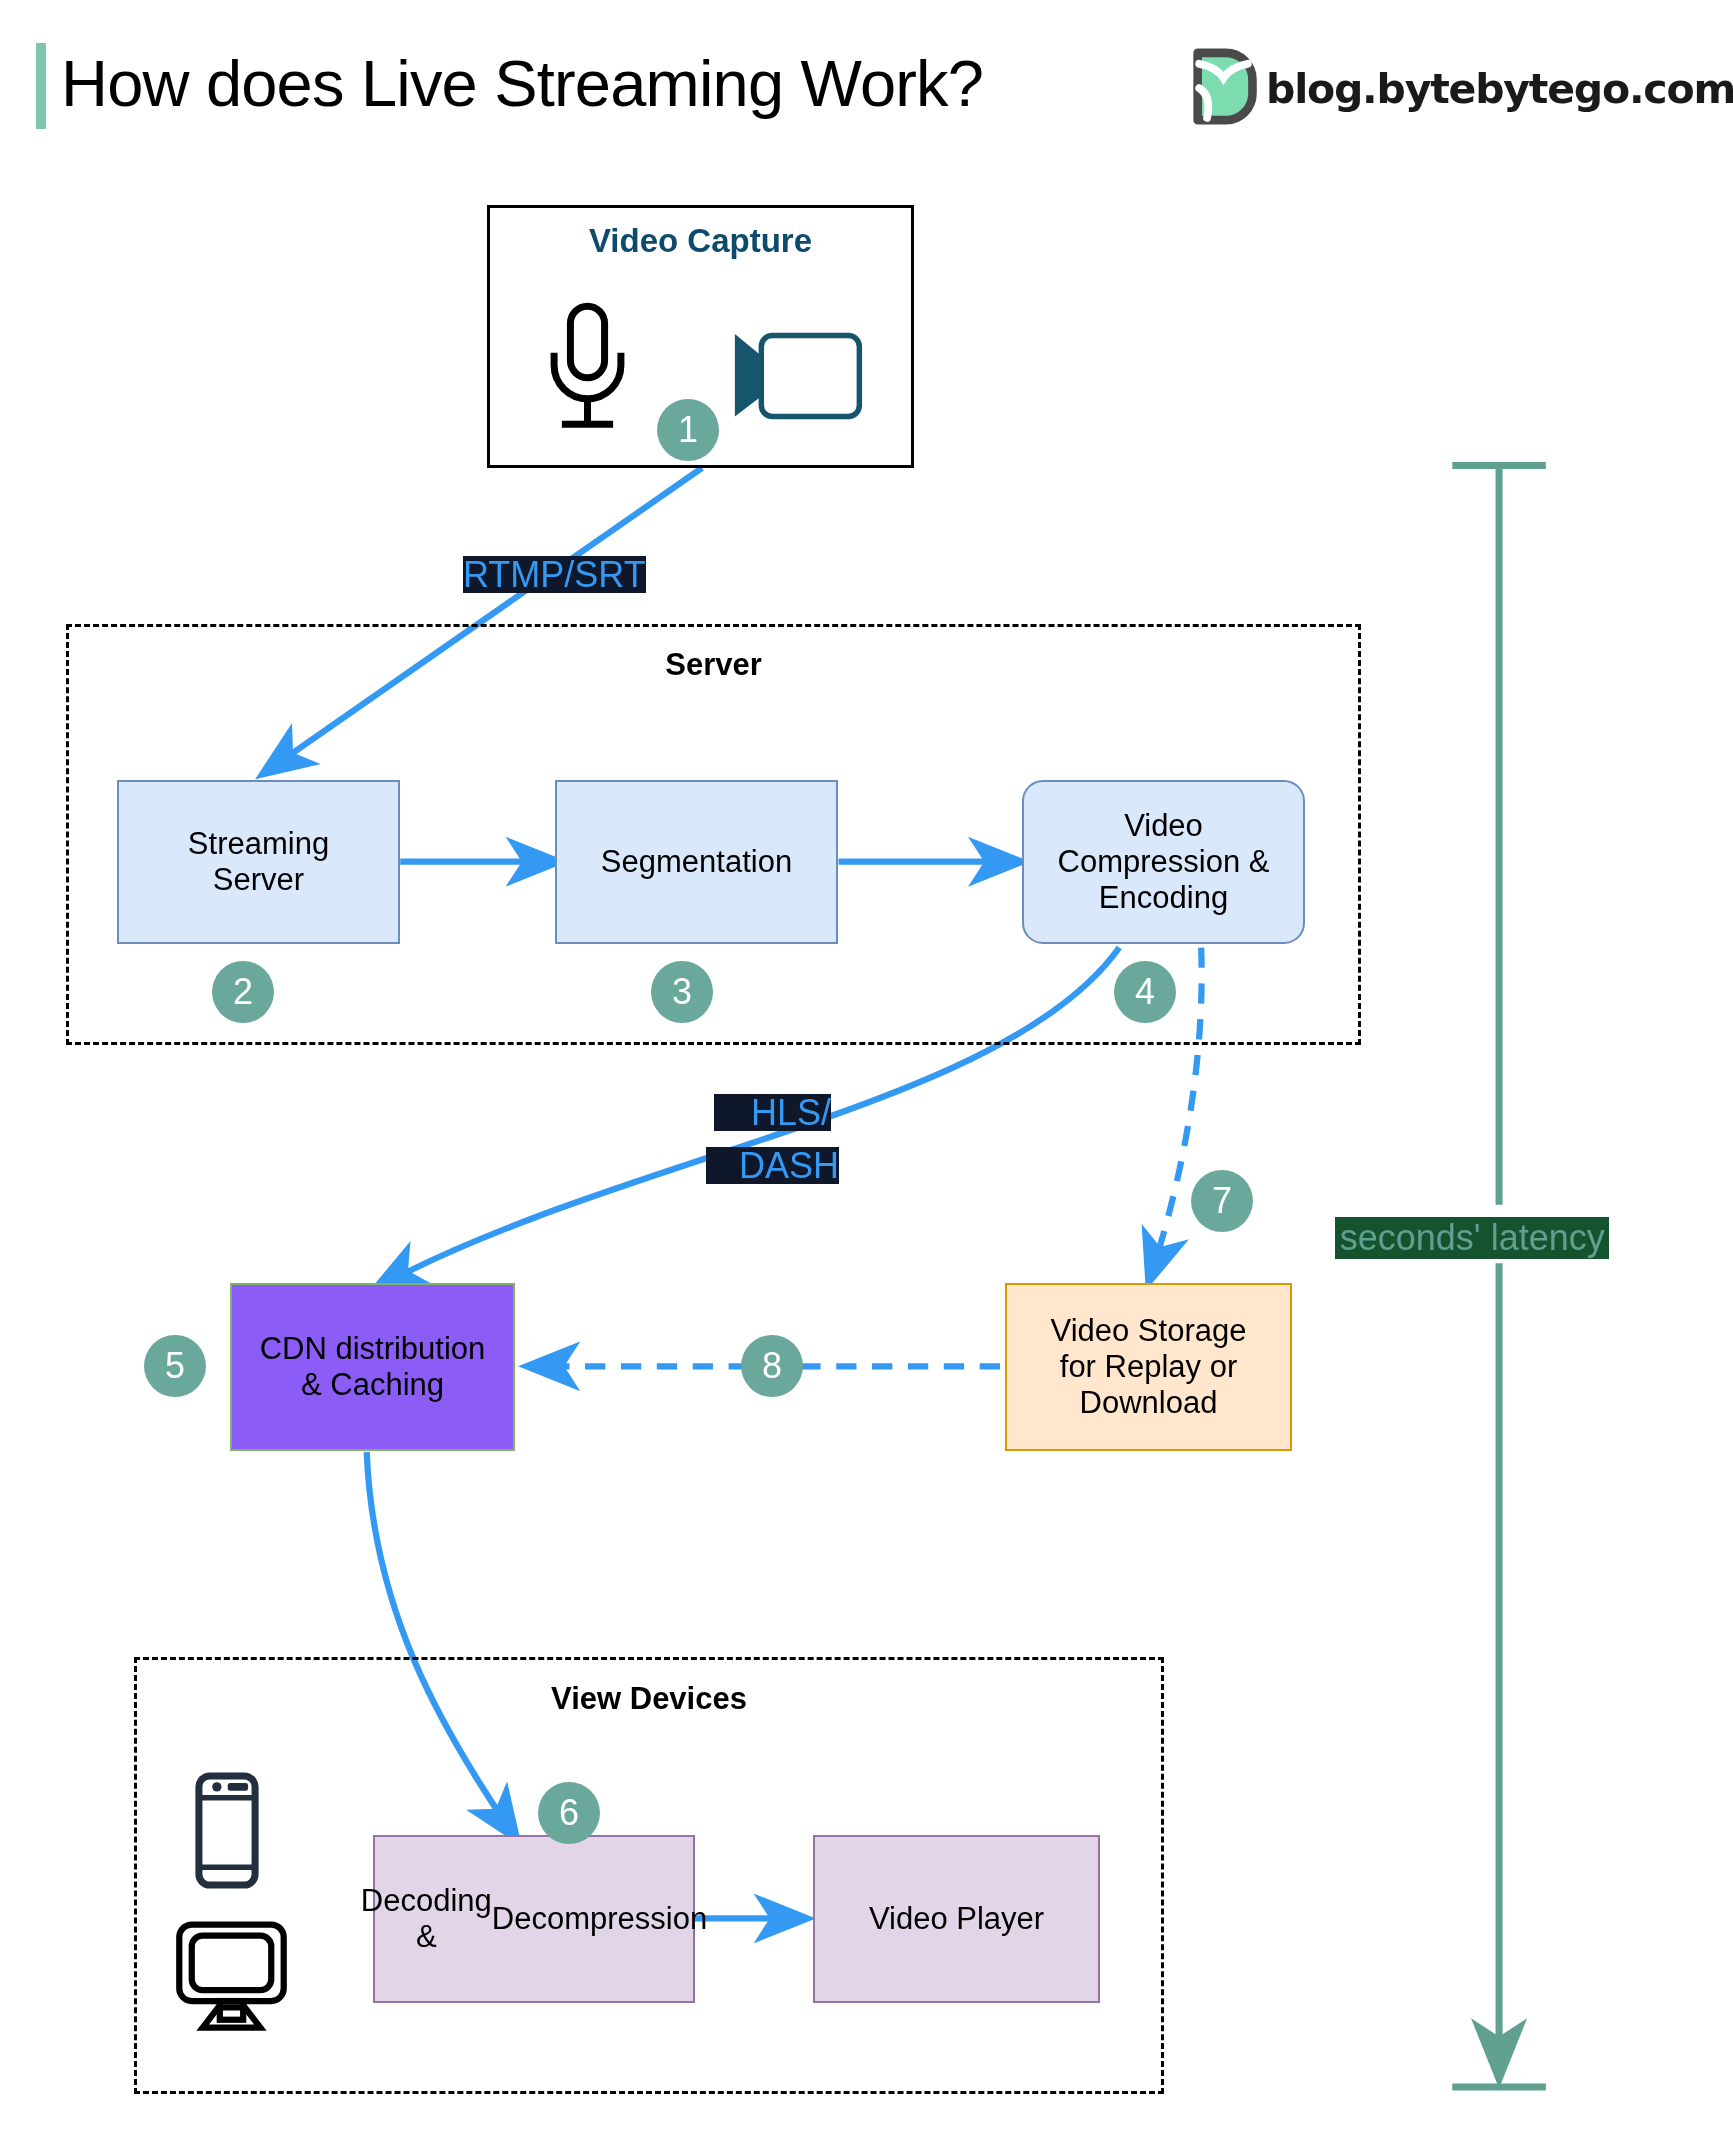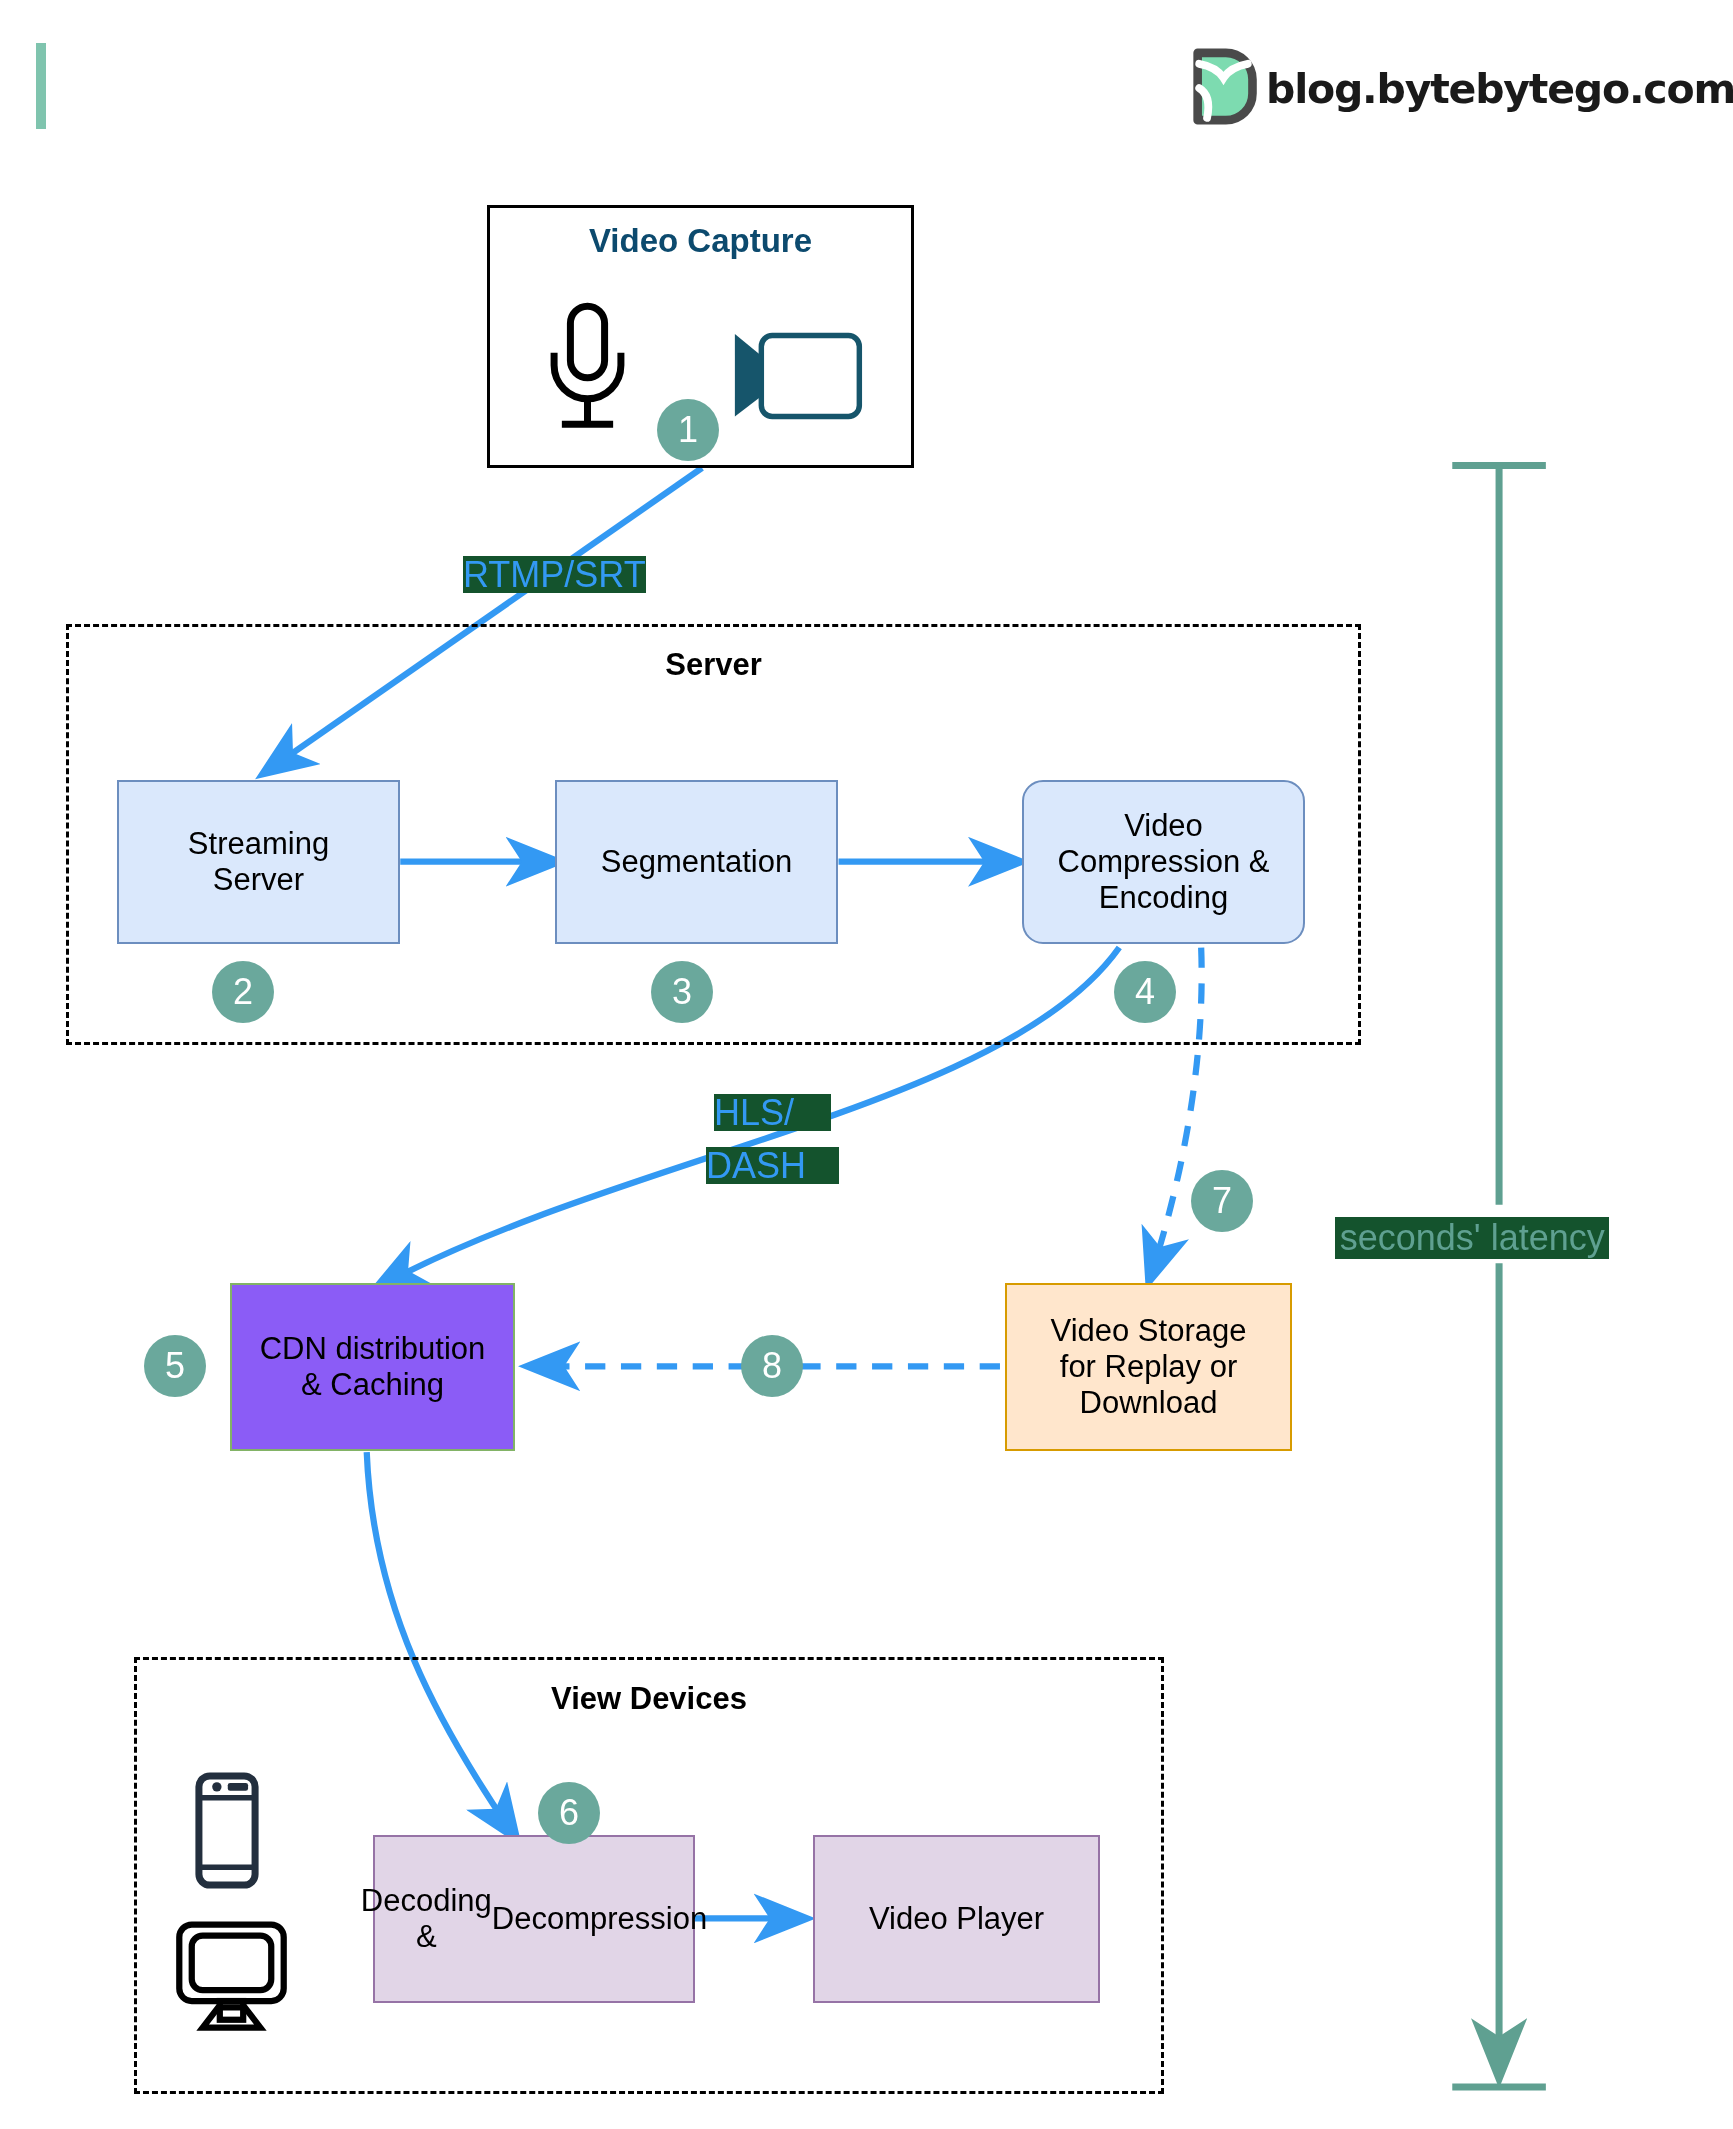--- a/index.html
+++ b/index.html
@@ -39,34 +39,35 @@
   .node.orange{background:#ffe6cc;border:2.3px solid #d79b00;}
   .node.purple{background:#e1d5e7;border:2.3px solid #9673a6;}
 
   
   .badge{position:absolute;width:62px;height:62px;border-radius:50%;background:#6aa89c;
          color:#fff;font-size:36px;display:flex;align-items:center;justify-content:center;
          font-weight:400;}
 
   
   .edge-label{position:absolute;color:#3399f3;font-size:36px;white-space:nowrap;
-              background:#14532d;line-height:1.04;text-align:left;}
+              background:#0f172a;line-height:1.04;text-align:right;}
 
   
   #latency-label{position:absolute;left:1335px;top:1217px;color:#5fa091;font-size:36px;
                  white-space:nowrap;background:#14532d;padding:0 4.7px;}
 
   
   .icon-wrap{position:absolute;}
 </style>
 </head>
 <body>
 
 <div id="header">
   <div id="title-bar"></div>
+  <div id="page-title">How does Live Streaming Work?</div>
   <div id="brand">
     <svg id="brand-logo" viewBox="0 0 106 106">
       <path d="M18 10 h38 a34 34 0 0 1 34 34 v20 a34 34 0 0 1 -34 34 h-38 z" fill="#7ddbb0" stroke="none"></path>
       <path d="M20 10 h36 a34 34 0 0 1 34 34 v18 a34 34 0 0 1 -34 34 h-36 z" fill="none" stroke="#4a4a4a" stroke-width="11" stroke-linejoin="round"></path>
       <path d="M22 24 q22 4 31 18 q9 -14 31 -18" fill="none" stroke="#ffffff" stroke-width="10" stroke-linecap="round"></path>
       <path d="M22 55 q16 10 10 38" fill="none" stroke="#ffffff" stroke-width="10" stroke-linecap="round"></path>
     </svg>
     <div id="brand-text">blog.bytebytego.com</div>
   </div>
 </div>

